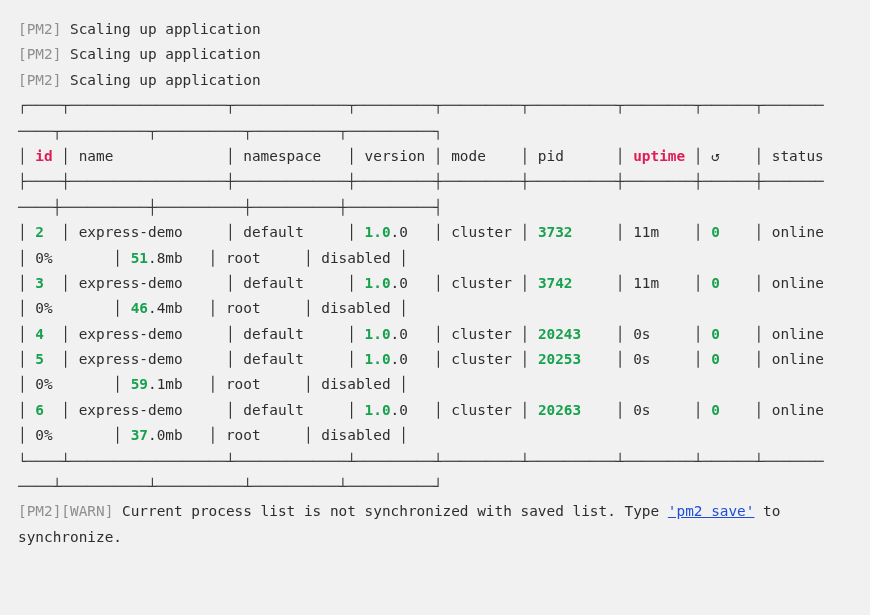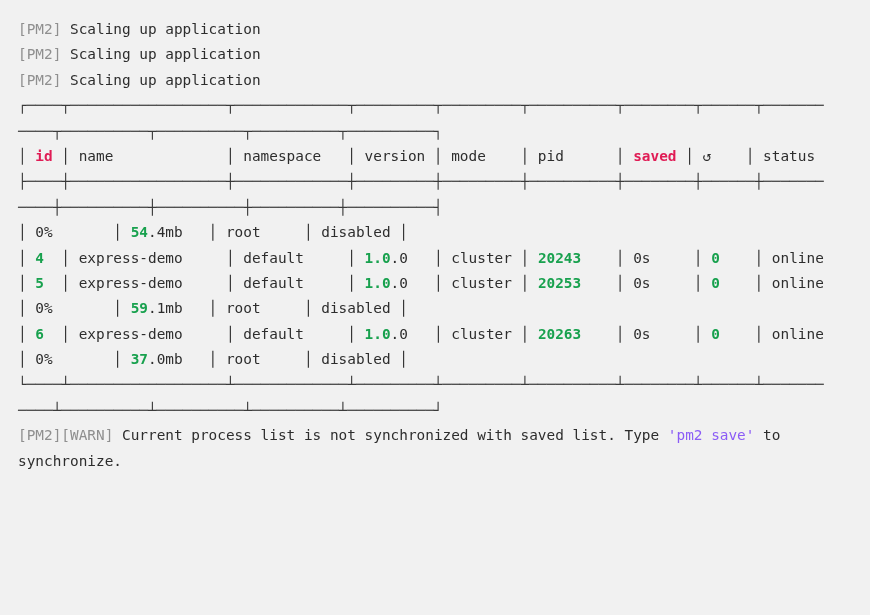--- a/index.html
+++ b/index.html
@@ -19,35 +19,38 @@
   }
   .line{
     height:25.4px;
     white-space:pre;
   }
   .c-fg{color:#2d2d2d;}
   .c-line{color:#3a3a3a;}
   .c-dim{color:#8f8f8f;}
   .c-red{color:#e01c55;font-weight:bold;}
   .c-green{color:#18a14e;font-weight:bold;}
-  .c-green2{color:#8b5cf6;}
+  .c-green2{color:#1d4ed8;text-decoration:underline;}
 </style>
 </head>
 <body>
 
 <div class="terminal" id="terminal-output">
     <div class="line"><span class="c-dim">[PM2]</span><span class="c-fg"> Scaling up application</span></div>
     <div class="line"><span class="c-dim">[PM2]</span><span class="c-fg"> Scaling up application</span></div>
     <div class="line"><span class="c-dim">[PM2]</span><span class="c-fg"> Scaling up application</span></div>
     <div class="line"><span class="c-line">┌────┬──────────────────┬─────────────┬─────────┬─────────┬──────────┬────────┬──────┬───────</span></div>
     <div class="line"><span class="c-line">────┬──────────┬──────────┬──────────┬──────────┐</span></div>
-    <div class="line"><span class="c-line">│ </span><span class="c-red">id</span><span class="c-fg"> │ name             │ namespace   │ version │ mode    │ pid      │ </span><span class="c-red">saved</span><span class="c-fg"> │ ↺    │ status</span></div>
+    <div class="line"><span class="c-line">│ </span><span class="c-red">id</span><span class="c-fg"> │ name             │ namespace   │ version │ mode    │ pid      │ </span><span class="c-red">uptime</span><span class="c-fg"> │ ↺    │ status</span></div>
     <div class="line"><span class="c-line">├────┼──────────────────┼─────────────┼─────────┼─────────┼──────────┼────────┼──────┼───────</span></div>
     <div class="line"><span class="c-line">────┼──────────┼──────────┼──────────┼──────────┤</span></div>
-    <div class="line"><span class="c-fg">│ 0%       │ </span><span class="c-green">54</span><span class="c-fg">.4mb</span><span class="c-fg">   │ root     │ disabled │</span></div>
+    <div class="line"><span class="c-fg">│ </span><span class="c-green">2</span><span class="c-fg">  │ express-demo     │ default     │ </span><span class="c-green">1.0</span><span class="c-fg">.0</span><span class="c-fg">   │ cluster │ </span><span class="c-green">3732</span><span class="c-fg">     │ 11m    │ </span><span class="c-green">0</span><span class="c-fg">    │ online</span></div>
+    <div class="line"><span class="c-fg">│ 0%       │ </span><span class="c-green">51</span><span class="c-fg">.8mb</span><span class="c-fg">   │ root     │ disabled │</span></div>
+    <div class="line"><span class="c-fg">│ </span><span class="c-green">3</span><span class="c-fg">  │ express-demo     │ default     │ </span><span class="c-green">1.0</span><span class="c-fg">.0</span><span class="c-fg">   │ cluster │ </span><span class="c-green">3742</span><span class="c-fg">     │ 11m    │ </span><span class="c-green">0</span><span class="c-fg">    │ online</span></div>
+    <div class="line"><span class="c-fg">│ 0%       │ </span><span class="c-green">46</span><span class="c-fg">.4mb</span><span class="c-fg">   │ root     │ disabled │</span></div>
     <div class="line"><span class="c-fg">│ </span><span class="c-green">4</span><span class="c-fg">  │ express-demo     │ default     │ </span><span class="c-green">1.0</span><span class="c-fg">.0</span><span class="c-fg">   │ cluster │ </span><span class="c-green">20243</span><span class="c-fg">    │ 0s     │ </span><span class="c-green">0</span><span class="c-fg">    │ online</span></div>
     <div class="line"><span class="c-fg">│ </span><span class="c-green">5</span><span class="c-fg">  │ express-demo     │ default     │ </span><span class="c-green">1.0</span><span class="c-fg">.0</span><span class="c-fg">   │ cluster │ </span><span class="c-green">20253</span><span class="c-fg">    │ 0s     │ </span><span class="c-green">0</span><span class="c-fg">    │ online</span></div>
     <div class="line"><span class="c-fg">│ 0%       │ </span><span class="c-green">59</span><span class="c-fg">.1mb</span><span class="c-fg">   │ root     │ disabled │</span></div>
     <div class="line"><span class="c-fg">│ </span><span class="c-green">6</span><span class="c-fg">  │ express-demo     │ default     │ </span><span class="c-green">1.0</span><span class="c-fg">.0</span><span class="c-fg">   │ cluster │ </span><span class="c-green">20263</span><span class="c-fg">    │ 0s     │ </span><span class="c-green">0</span><span class="c-fg">    │ online</span></div>
     <div class="line"><span class="c-fg">│ 0%       │ </span><span class="c-green">37</span><span class="c-fg">.0mb</span><span class="c-fg">   │ root     │ disabled │</span></div>
     <div class="line"><span class="c-line">└────┴──────────────────┴─────────────┴─────────┴─────────┴──────────┴────────┴──────┴───────</span></div>
     <div class="line"><span class="c-line">────┴──────────┴──────────┴──────────┴──────────┘</span></div>
     <div class="line"><span class="c-dim">[PM2][WARN]</span><span class="c-fg"> Current process list is not synchronized with saved list. Type </span><span class="c-green2">'pm2 save'</span><span class="c-fg"> to</span></div>
     <div class="line"><span class="c-fg">synchronize.</span></div>
   </div>

